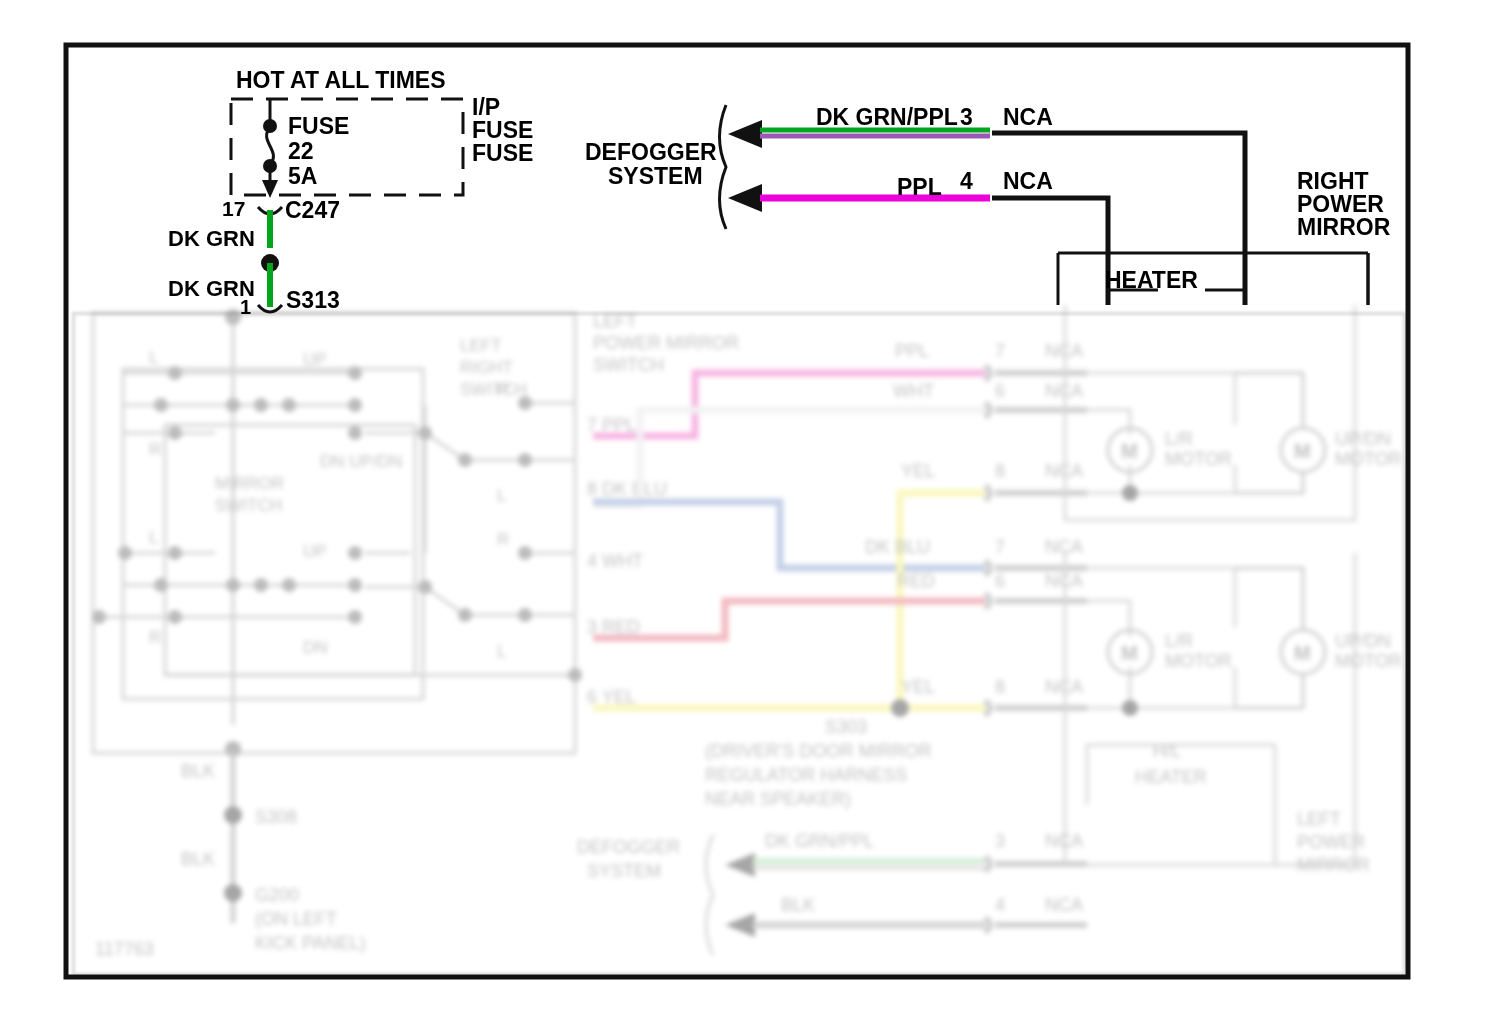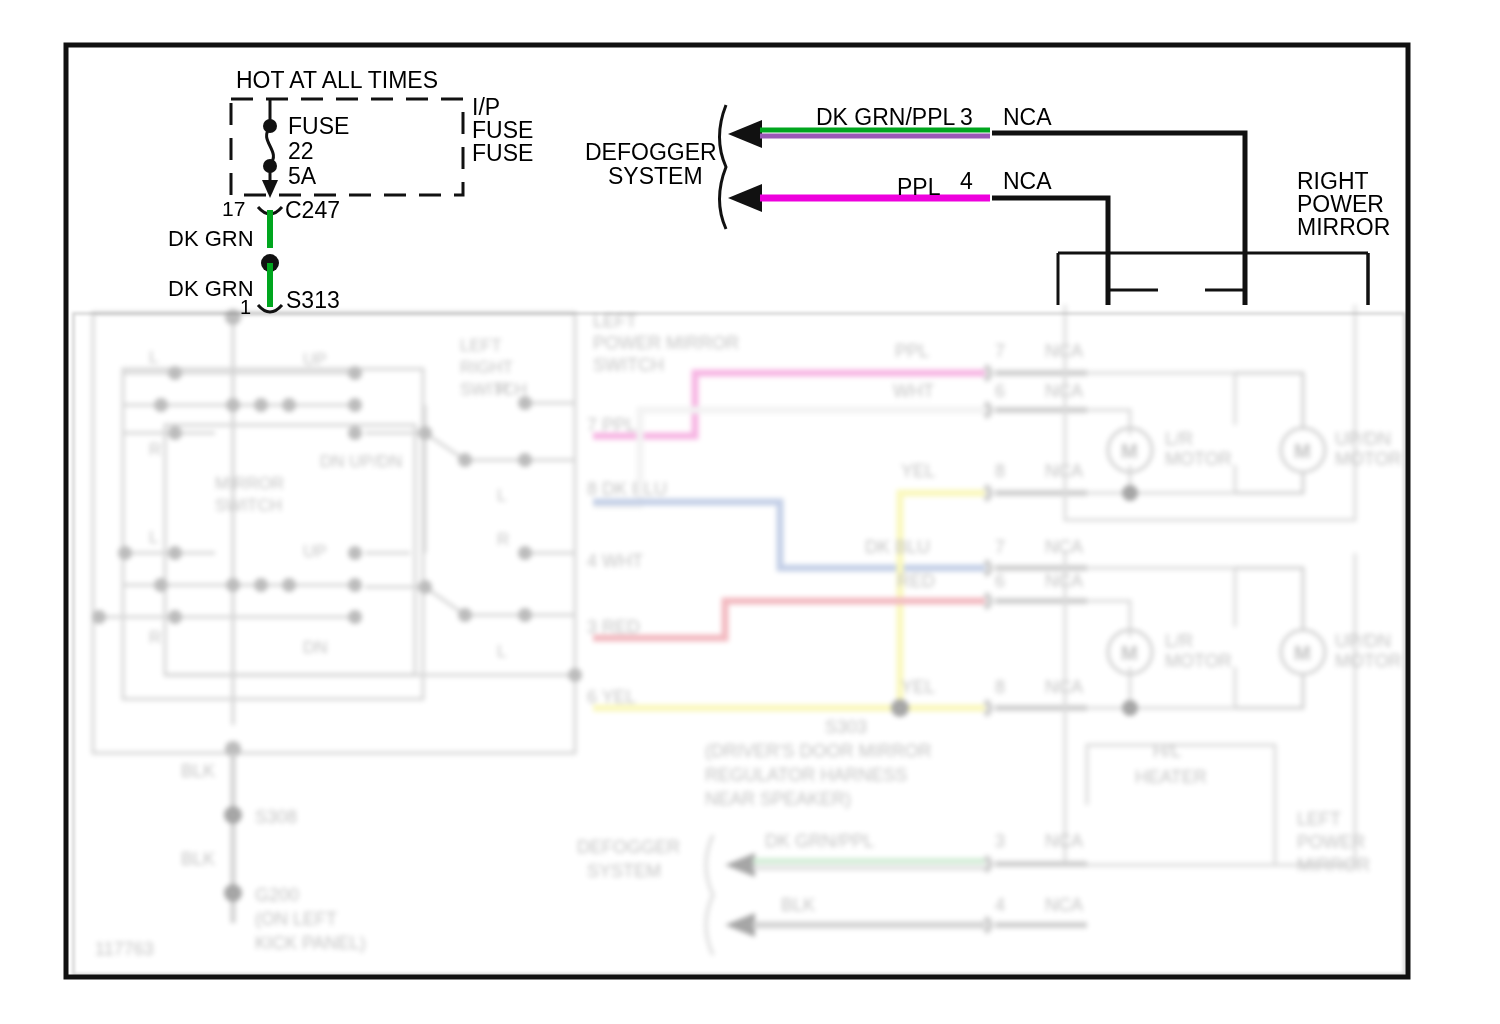--- a/index.html
+++ b/index.html
@@ -20,21 +20,21 @@
   #fadedFrame{
     position:absolute;left:72px;top:312px;width:1334px;height:664px;
     border:3px solid #b9b9b9;box-sizing:border-box;
     filter: blur(1.6px) opacity(.55);
   }
 
   
   #crisp{position:absolute;left:0;top:0;width:1500px;height:1024px;}
   #crisp svg{display:block;}
 
-  .t{position:absolute;white-space:pre;color:#000;line-height:1.08;}
+  .t{position:absolute;white-space:pre;color:#000;line-height:1.08;font-weight:bold;}
 </style>
 </head>
 <body>
 
 <div id="stage">
 
   <div id="fadedFrame"></div>
 
   <div id="faded">
     <svg width="1345" height="672" viewBox="0 0 1345 672" xmlns="http://www.w3.org/2000/svg">
@@ -369,13 +369,16 @@
   <div class="t" style="left:1003px;top:105px;font-size:23px;">NCA</div>
 
   <div class="t" style="left:897px;top:175px;font-size:23px;">PPL</div>
   <div class="t" style="left:960px;top:169px;font-size:23px;">4</div>
   <div class="t" style="left:1003px;top:169px;font-size:23px;">NCA</div>
 
   <div class="t" style="left:1297px;top:169px;font-size:23px;">RIGHT</div>
   <div class="t" style="left:1297px;top:192px;font-size:23px;text-align:right;">POWER</div>
   <div class="t" style="left:1297px;top:215px;font-size:23px;">MIRROR</div>
 
+  <div style="position:absolute;left:1105px;top:268px;width:200px;height:38px;overflow:hidden;">
+    <div class="t" style="left:0;top:0;font-size:23px;">HEATER</div>
+  </div>
 </div>
 
 </body></html>

